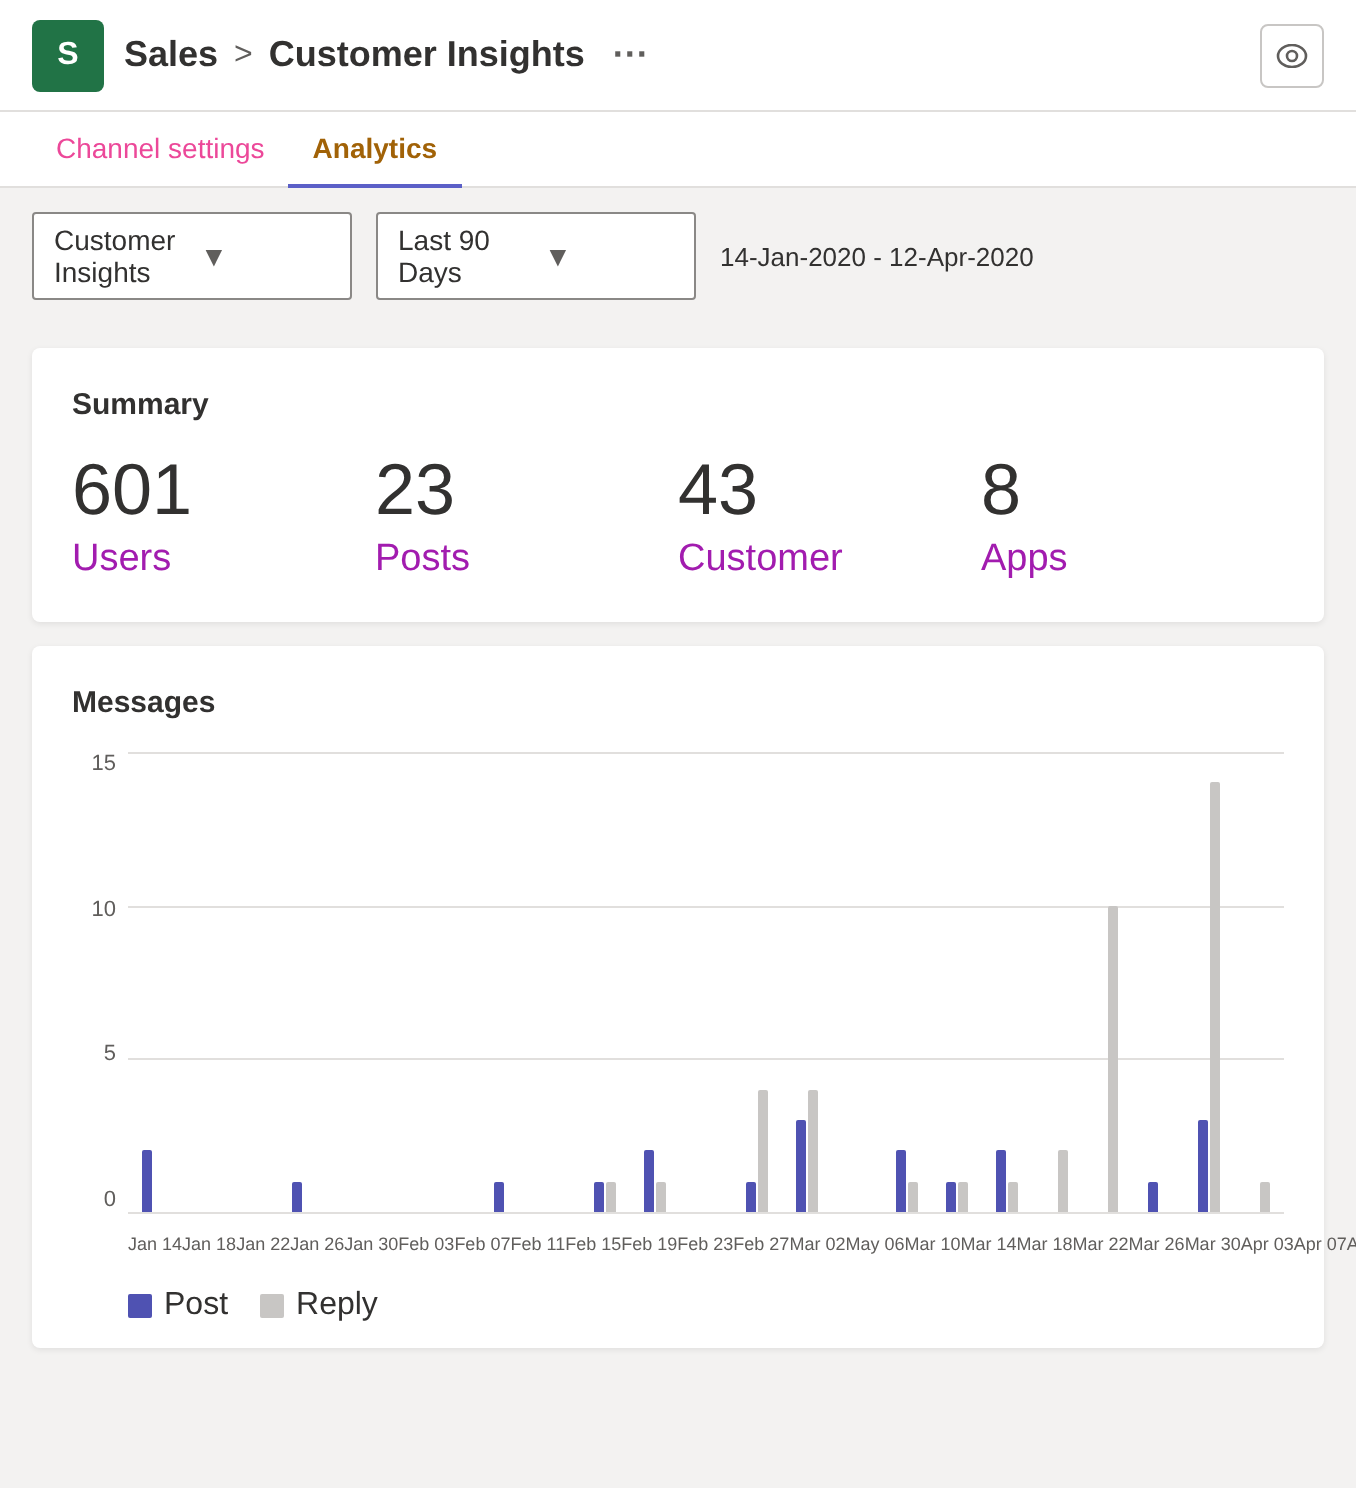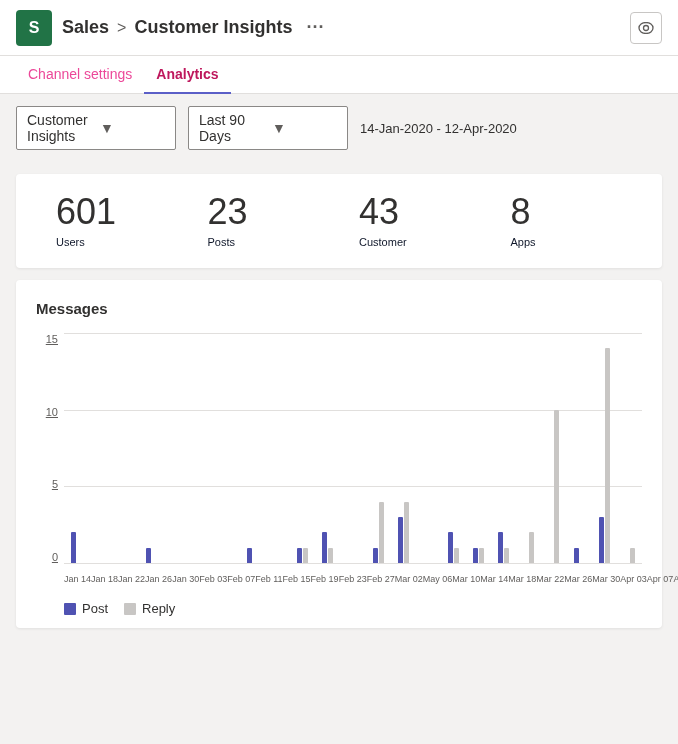--- a/index.html
+++ b/index.html
@@ -80,21 +80,21 @@
     }
     .tab {
       padding: 10px 12px;
       font-size: 14px;
       cursor: pointer;
       color: #ec4899;
       border-bottom: 2px solid transparent;
       margin-bottom: -1px;
     }
     .tab.active {
-      color: #be185d;
+      color: #a16207;
       border-bottom: 2px solid #5b5fc7;
       font-weight: 600;
     }
     .toolbar {
       background: #f3f2f1;
       padding: 12px 16px;
       display: flex;
       align-items: center;
       gap: 12px;
     }
@@ -141,32 +141,31 @@
       color: #323130;
     }
     .summary-grid {
       display: flex;
       gap: 0;
     }
     .summary-item {
       flex: 1;
       display: flex;
       flex-direction: column;
-      margin-left: 20px;
     }
     .summary-number {
       font-size: 36px;
       font-weight: 300;
       color: #323130;
       line-height: 1;
       margin-bottom: 6px;
     }
     .summary-label {
-      font-size: 11px;
-      color: #0f172a;
+      font-size: 19px;
+      color: #a21caf;
     }
     .messages-card {
       padding: 20px 20px 12px 20px;
     }
     .chart-area {
       position: relative;
       height: 260px;
       margin-top: 10px;
     }
     .y-axis-labels {
@@ -176,21 +175,20 @@
       bottom: 30px;
       width: 22px;
       display: flex;
       flex-direction: column;
       justify-content: space-between;
       align-items: flex-end;
     }
     .y-label {
       font-size: 11px;
       color: #605e5c;
-      text-decoration: underline;
     }
     .chart-body {
       position: absolute;
       left: 28px;
       right: 0;
       top: 0;
       bottom: 30px;
     }
     .grid-lines {
       position: absolute;
@@ -235,21 +233,21 @@
     .legend {
       display: flex;
       gap: 16px;
       margin-top: 8px;
       padding-left: 28px;
     }
     .legend-item {
       display: flex;
       align-items: center;
       gap: 6px;
-      font-size: 13px;
+      font-size: 16px;
       color: #323130;
     }
     .legend-box {
       width: 12px;
       height: 12px;
       border-radius: 1px;
     }
     .bar-group {
       flex: 1;
       display: flex;
@@ -308,20 +306,21 @@
   <div class="dropdown">
     <span>Last 90 Days</span>
     <span class="dropdown-arrow">▼</span>
   </div>
   <span class="date-range">14-Jan-2020 - 12-Apr-2020</span>
 </div>
 
 <div class="main-content">
 
   <div class="card">
+    <div class="card-title">Summary</div>
     <div class="summary-grid">
       <div class="summary-item">
         <span class="summary-number">601</span>
         <span class="summary-label">Users</span>
       </div>
       <div class="summary-item">
         <span class="summary-number">23</span>
         <span class="summary-label">Posts</span>
       </div>
       <div class="summary-item">

